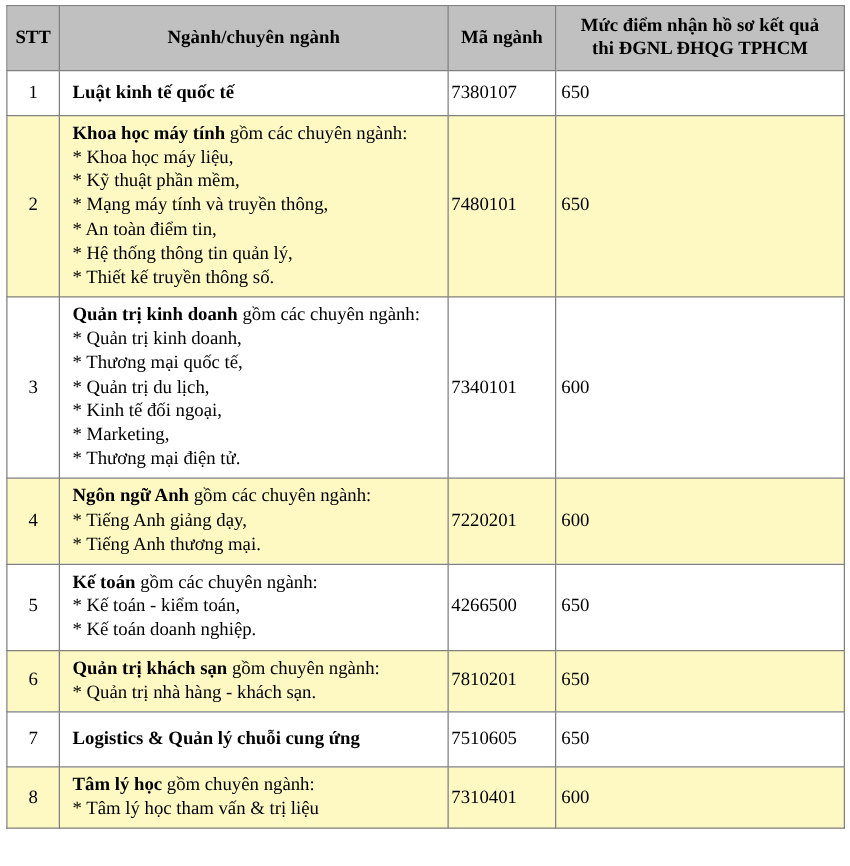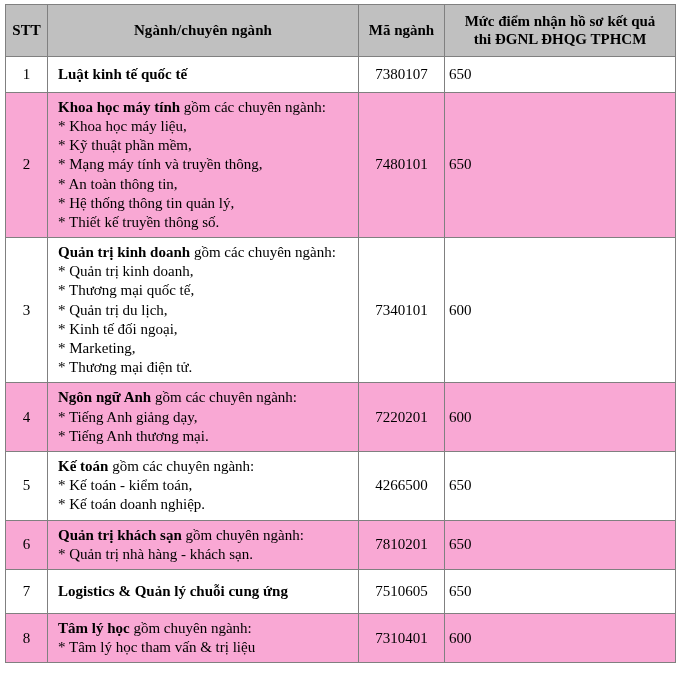--- a/index.html
+++ b/index.html
@@ -53,35 +53,35 @@
     line-height: 1.22;
   }
   thead th.th-stt   { padding-left: 2px; padding-right: 2px; }
   thead th.th-major { letter-spacing: 0.1px; }
   thead th.th-score { padding-left: 8px; padding-right: 8px; }
 
   
   tbody td {
     padding: 5px 6px;
   }
-  tbody tr.shaded td { background: #f9a8d4; }
+  tbody tr.shaded td { background: #fef9c3; }
   tbody tr.plain  td { background: #ffffff; }
 
   td.cell-stt {
     text-align: center;
     font-size: 15px;
     padding: 4px 2px;
   }
   td.cell-major {
     text-align: left;
     padding-left: 10px;
     padding-right: 6px;
   }
   td.cell-code {
-    text-align: center;
+    text-align: left;
     padding: 4px 2px;
   }
   td.cell-score {
     text-align: left;
     padding: 4px 4px;
   }
 
   .major-title { font-weight: bold; }
   .major-rest  { font-weight: normal; }
 
@@ -139,21 +139,21 @@
           <td class="cell-score">650</td>
         </tr>
         <tr class="shaded r2">
           <td class="cell-stt">2</td>
           <td class="cell-major">
             <div class="major-head"><span class="major-title">Khoa học máy tính</span><span class="major-rest"> gồm các chuyên ngành:</span></div>
             <ul class="sublist">
               <li>Khoa học máy liệu,</li>
               <li>Kỹ thuật phần mềm,</li>
               <li>Mạng máy tính và truyền thông,</li>
-              <li>An toàn thông tin,</li>
+              <li>An toàn điểm tin,</li>
               <li>Hệ thống thông tin quản lý,</li>
               <li>Thiết kế truyền thông số.</li>
             </ul>
           </td>
           <td class="cell-code">7480101</td>
           <td class="cell-score">650</td>
         </tr>
         <tr class="plain r3">
           <td class="cell-stt">3</td>
           <td class="cell-major">

